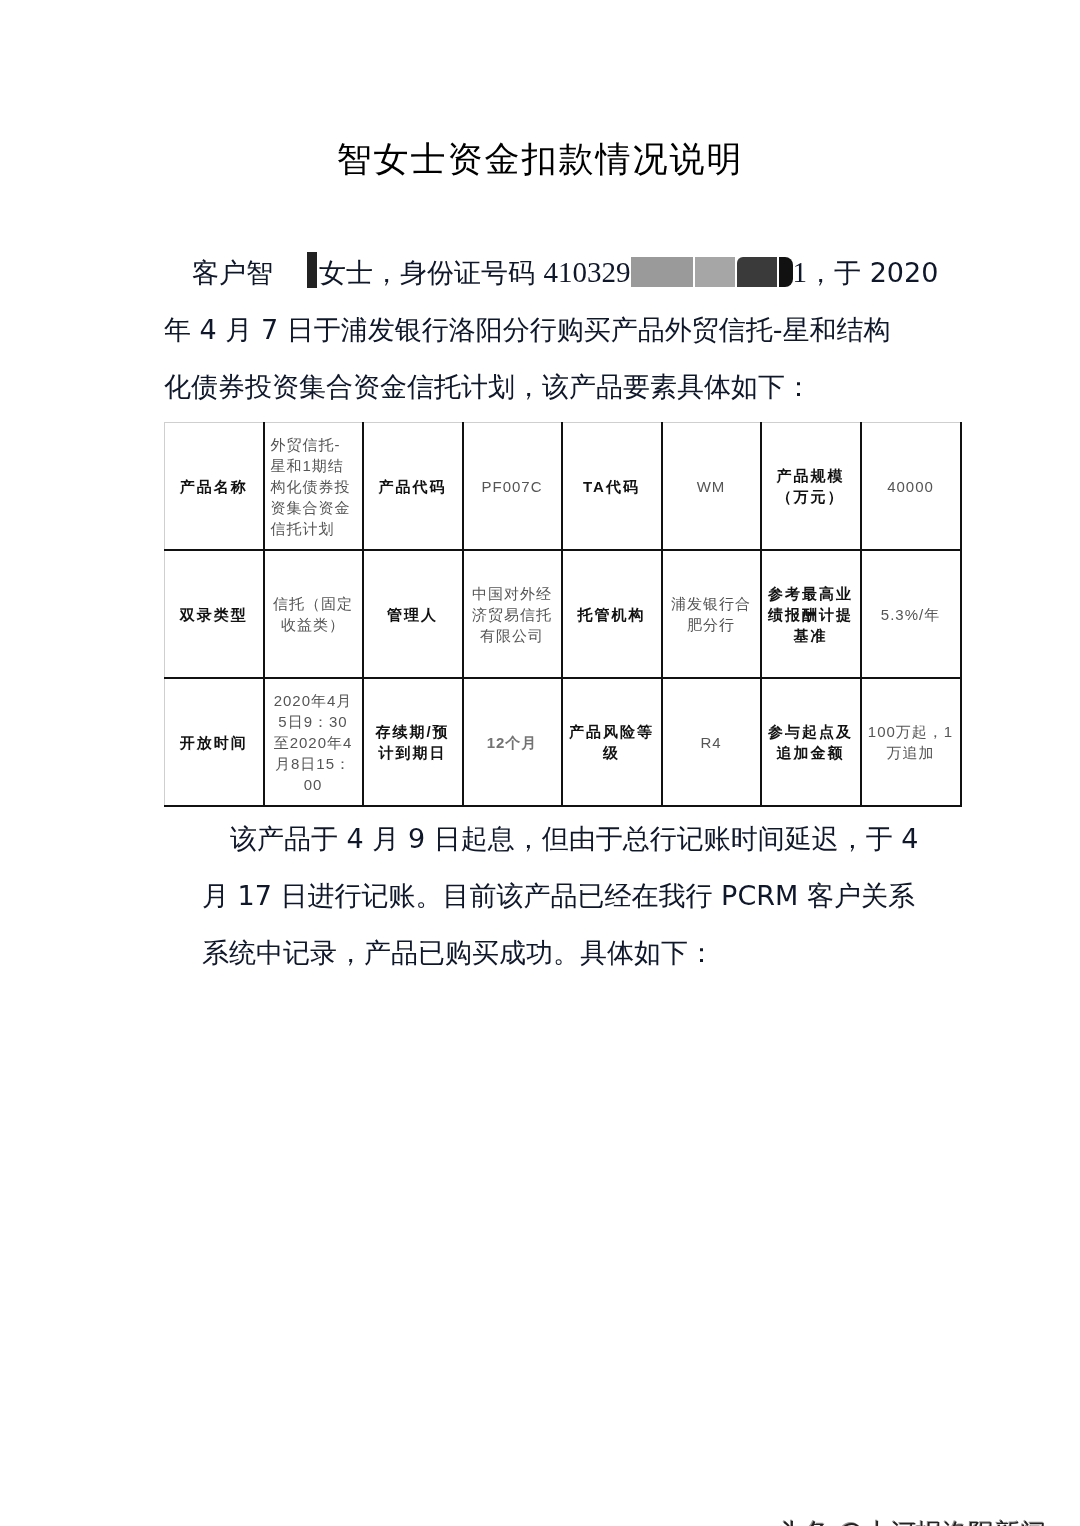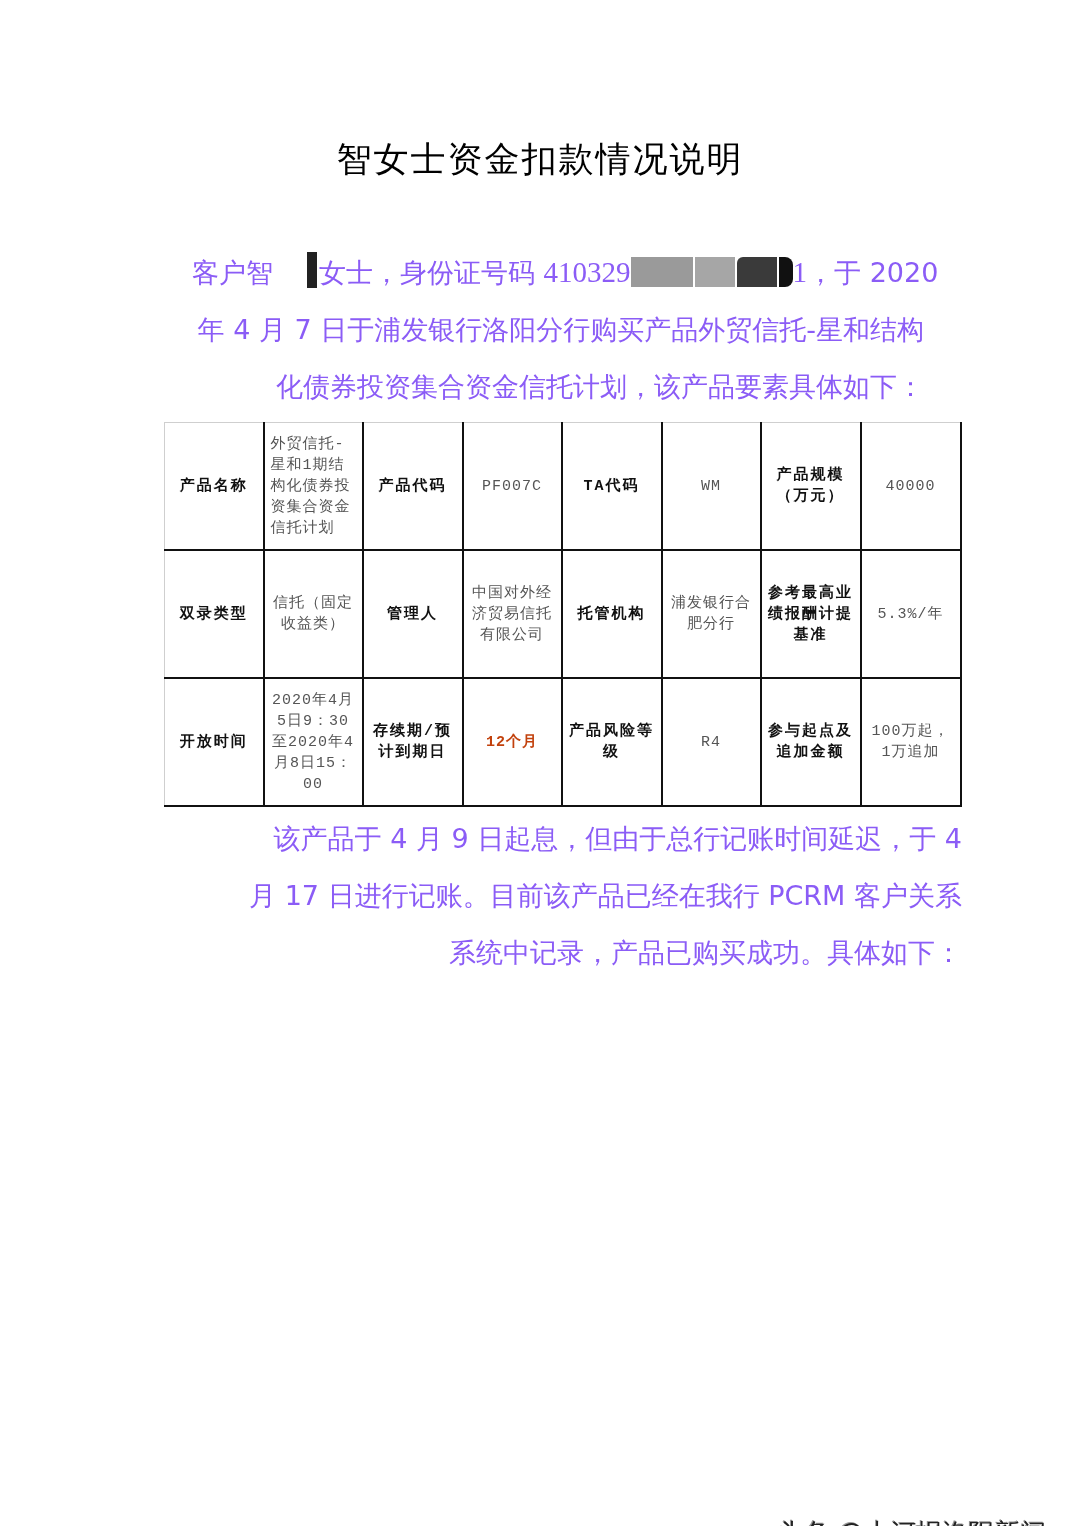--- a/index.html
+++ b/index.html
@@ -2,42 +2,42 @@
 <html><head>
 <meta charset="utf-8">
 <style>
   html, body { margin: 0; padding: 0; background: #ffffff; }
   body { width: 1080px; height: 1526px; position: relative; overflow: hidden;
          font-family: "DejaVu Serif", "Liberation Serif", serif; color: #111; }
   .title { position: absolute; top: 136px; left: 0; width: 1080px; text-align: center;
            font-family: "DejaVu Sans", "Liberation Sans", sans-serif; font-size: 35px;
            letter-spacing: 2px; color: #000000; }
   .para { position: absolute; left: 164px; width: 760px; font-size: 27px; line-height: 57px;
-          font-family: "DejaVu Sans", "Liberation Sans", sans-serif; color: #8b5cf6; text-align: right; }
+          font-family: "DejaVu Sans", "Liberation Sans", sans-serif; color: #0f172a; }
   .para .line { display: block; white-space: nowrap; height: 57px; }
   .num { font-family: "Liberation Serif", "DejaVu Serif", serif; font-size: 29px; }
   .redact-white { display: inline-block; width: 32px; height: 36px; background: #fff; vertical-align: -6px;
                   border-right: 10px solid #222; margin: 0 2px; }
   .redact-bar { display: inline-block; height: 30px; vertical-align: -5px; }
   .rb1 { width: 62px; background: #9a9a9a; }
   .rb2 { width: 40px; background: #a6a6a6; margin-left: 2px; }
   .rb3 { width: 40px; background: #3a3a3a; margin-left: 2px; border-radius: 6px 0 0 0; }
   .rb4 { width: 14px; background: #111; margin-left: 2px; border-radius: 0 8px 8px 0; }
 
   table.spec { position: absolute; left: 164px; top: 422px; width: 796px; height: 380px;
                border-collapse: collapse; table-layout: fixed; }
   table.spec td { border: 2px solid #111; text-align: center; vertical-align: middle;
                   font-size: 15px; line-height: 21px; padding: 2px 6px; height: 122px;
-                  font-family: Liberation Mono, monospace; }
+                  font-family: Liberation Sans, sans-serif; }
   table.spec tr:first-child td { border-top: 1px solid #cfcfcf; }
   table.spec td:first-child { border-left: 1px solid #cfcfcf; margin-left: 40px; }
   td.label { font-weight: bold; color: #111; letter-spacing: 2px; }
   td.value { color: #555; letter-spacing: 1px; }
   td.value.left { text-align: left; }
-  td.value.red { color: #c2410c; font-weight: bold; }
+  td.value.red { color: #737373; font-weight: bold; }
 
   .watermark { position: absolute; left: 778px; top: 1472px; font-size: 26px;
                font-family: "DejaVu Sans", "Liberation Sans", sans-serif; color: #222;
                text-shadow: 1px 1px 0 #fff, -1px -1px 0 #999; margin-top: 44px; }
 </style>
 </head>
 <body>
 
 <div class="title">智女士资金扣款情况说明</div>
 

